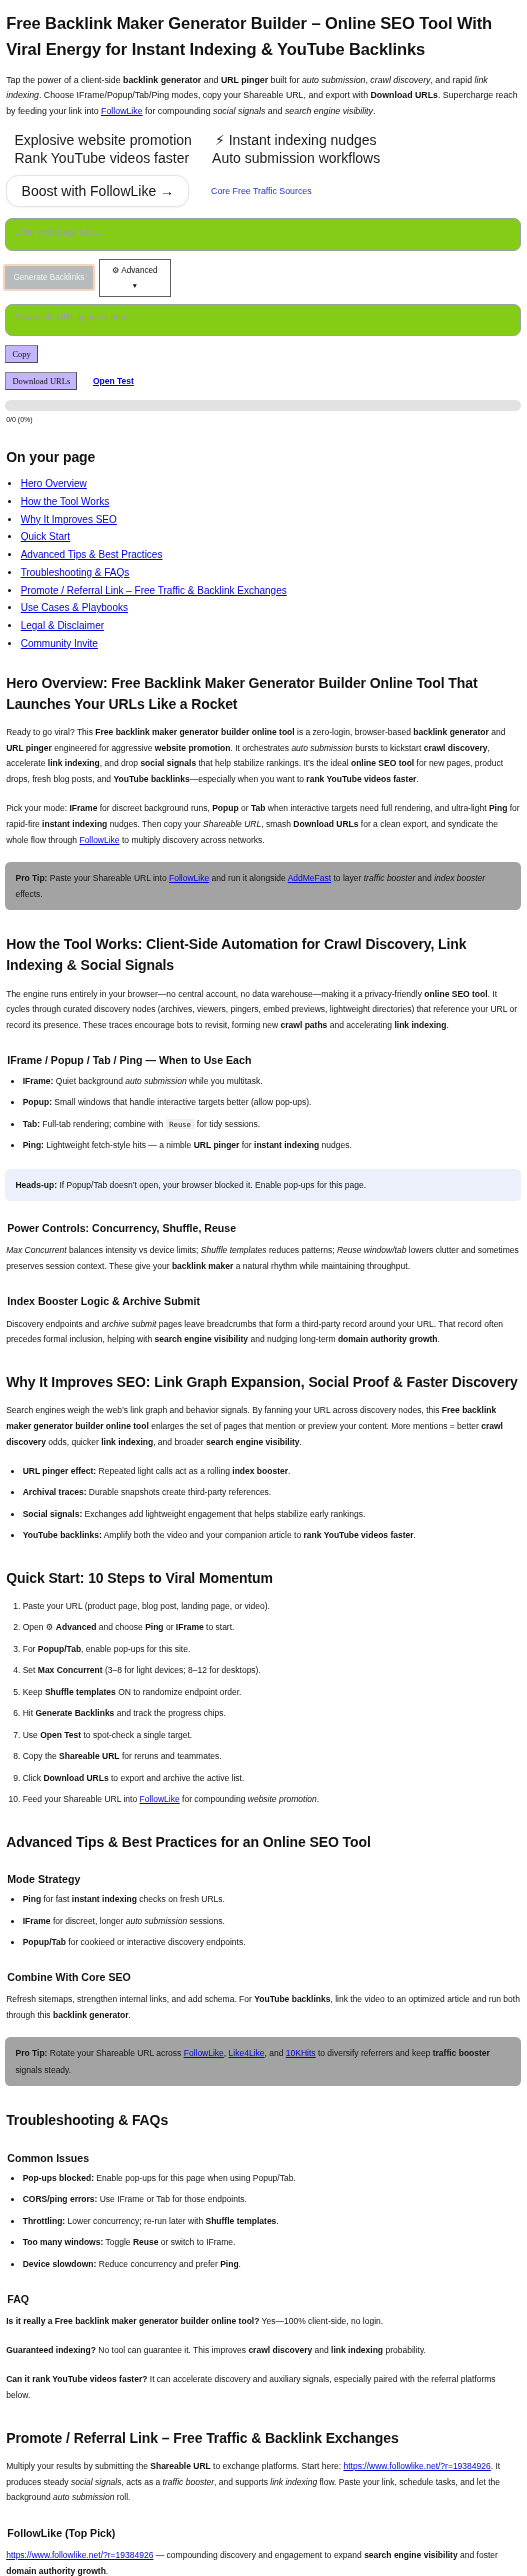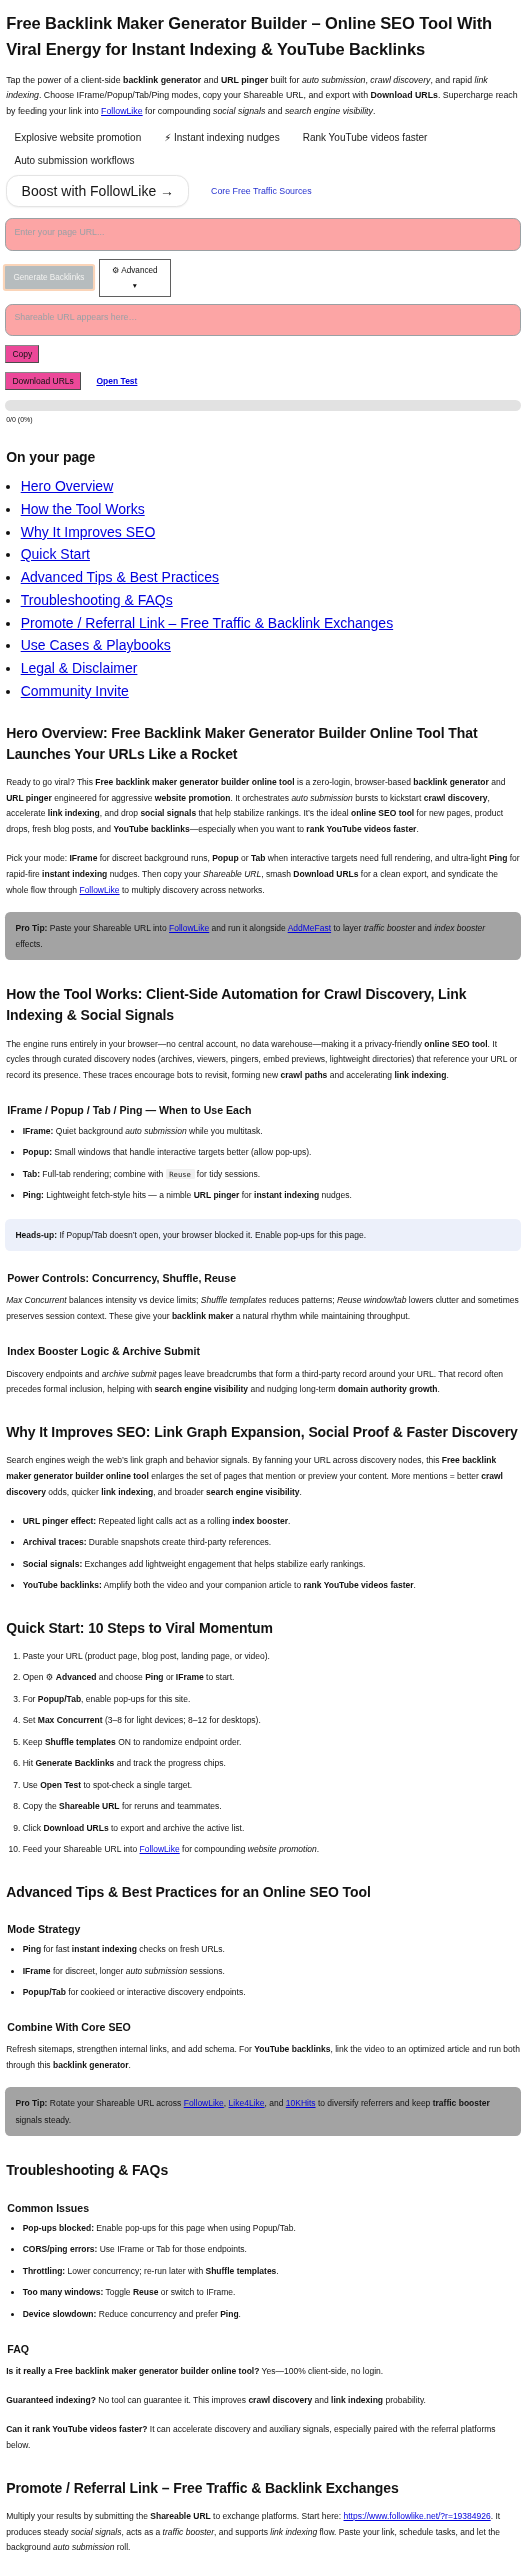--- a/index.html
+++ b/index.html
@@ -2,57 +2,57 @@
 <html style="font-size:8.2px"><head>
 <meta charset="utf-8">
 <style>
   html,body{margin:0;padding:0;background:#fff;color:#121212;
     font-family:"Liberation Sans","DejaVu Sans",sans-serif;}
   .page{max-width:516px;margin:0;padding:5.2px 6.2px 36px 5.2px;}
 
   
   h1{font-size:16.5px;line-height:1.55;font-weight:700;margin:6.2px 0 10.3px 1px;letter-spacing:-0.1px;}
   .intro{font-size:8.8px;line-height:1.78;margin:0 0 12.4px 1px;}
-  .chips{display:flex;flex-wrap:wrap;gap:12px 23px;margin:3.1px 0 9.3px 9.3px;font-size:10px;color:#1c1c1c;}
+  .chips{display:flex;flex-wrap:wrap;gap:2px 23px;margin:3.1px 0 9.3px 9.3px;font-size:14px;color:#1c1c1c;}
   .chip{white-space:nowrap;}
   .hero-actions{display:flex;align-items:center;margin:2.1px 0 11.3px 1px;}
   .boost-pill{display:inline-block;border:0.5px solid #e4e4e4;border-radius:12.4px;
     padding:6.7px 14.4px;font-size:14px;color:#161616;text-decoration:none;
     box-shadow:0 0.5px 1.5px rgba(0,0,0,0.05);background:#fff;cursor:pointer;}
   .grab-link{margin-left:21.6px;color:#2430cf;font-size:8.8px;text-decoration:none;cursor:pointer;}
 
   
   .bigInput{display:block;width:100%;box-sizing:border-box;font-size:8.8px;
     border:0.8px solid #9aa0a3;border-radius:7.2px;padding:7.7px 8.2px 13px 8.2px;
-    color:#444;outline:none;font-family:inherit;background:#fca5a5;}
+    color:#444;outline:none;font-family:inherit;background:#84cc16;}
   .bigInput::placeholder{color:#9aa0a6;}
   .gen-row{display:flex;align-items:flex-start;gap:6.2px;margin:8.2px 0 6.2px 0;}
   .generate-btn{background:#b6bcbe;color:#f2f2f0;border:none;font-size:8.2px;
     padding:6.7px 8.2px;margin-top:7.2px;border-radius:1px;cursor:pointer;
     box-shadow:0 0 0 2.1px rgba(246,177,126,0.55);font-family:inherit;}
   .advanced-box{border:0.5px solid #5f5f5f;background:#fff;width:66px;text-align:center;
     padding:5.2px 2.1px 6.2px 2.1px;cursor:pointer;user-select:none;}
   .advanced-box .lbl{font-size:8.2px;color:#111;}
   .advanced-box .caret{font-size:6.7px;margin-top:7.2px;color:#111;}
   .share-wrap{margin:7.2px 0 8.2px 0;}
-  .osbtn{background:#ec4899;border:0.5px solid #868686;border-right:1px solid #4c4c4c;
+  .osbtn{background:#c4b5fd;border:0.5px solid #868686;border-right:1px solid #4c4c4c;
     border-bottom:1px solid #4c4c4c;font-size:8.5px;padding:3.1px 6.2px;color:#111;
-    cursor:pointer;font-family:Liberation Sans, sans-serif;}
+    cursor:pointer;font-family:Liberation Serif, serif;}
   .copy-row{margin:3.1px 0 9.3px 0;}
   .dl-row{margin:3.1px 0 5.2px 0;display:flex;align-items:center;}
   .open-test{margin-left:15.5px;color:#0000dd;font-weight:700;text-decoration:underline;
     font-size:8.5px;cursor:pointer;}
   .progress{height:11.3px;background:#e2e2e2;border-radius:6.2px;margin:9.3px 0 5.2px 0;}
   .status{font-size:7px;color:#111;margin:0 0 13.4px 1px;}
 
   
   h2{font-size:14px;font-weight:700;line-height:1.5;margin:24px 0 10.3px 1px;letter-spacing:-0.1px;}
   h3{font-size:10.6px;font-weight:700;margin:20.6px 0 7.2px 2.1px;}
   .toc ul{margin:5.2px 0 4.1px 0;padding-left:15.5px;}
-  .toc li{margin:6.7px 0;font-size:14px;}
+  .toc li{margin:6.7px 0;font-size:10px;}
   article p{font-size:8.5px;line-height:1.85;margin:9.3px 0 13.4px 1px;}
   article ul,article ol{margin:7.2px 0 15.5px 0;padding-left:17.5px;}
   article li{font-size:8.5px;line-height:1.8;margin:6.2px 0;}
   .lnk.u{color:#0000dd;text-decoration:underline;cursor:pointer;}
   .lnk.plain{color:#2d3ad0;text-decoration:none;cursor:pointer;}
   code{background:#f0f0f0;border-radius:1.5px;padding:0.5px 3.6px;
     font-family:"DejaVu Sans Mono","Liberation Mono",monospace;font-size:7.2px;}
   .box{border-radius:5.2px;padding:8.2px 10.3px;margin:13.4px 0 16.5px 0;font-size:8.5px;line-height:1.9;}
   .box.tip{background:#a3a3a3;}
   .box.note{background:#ecf0fa;}

